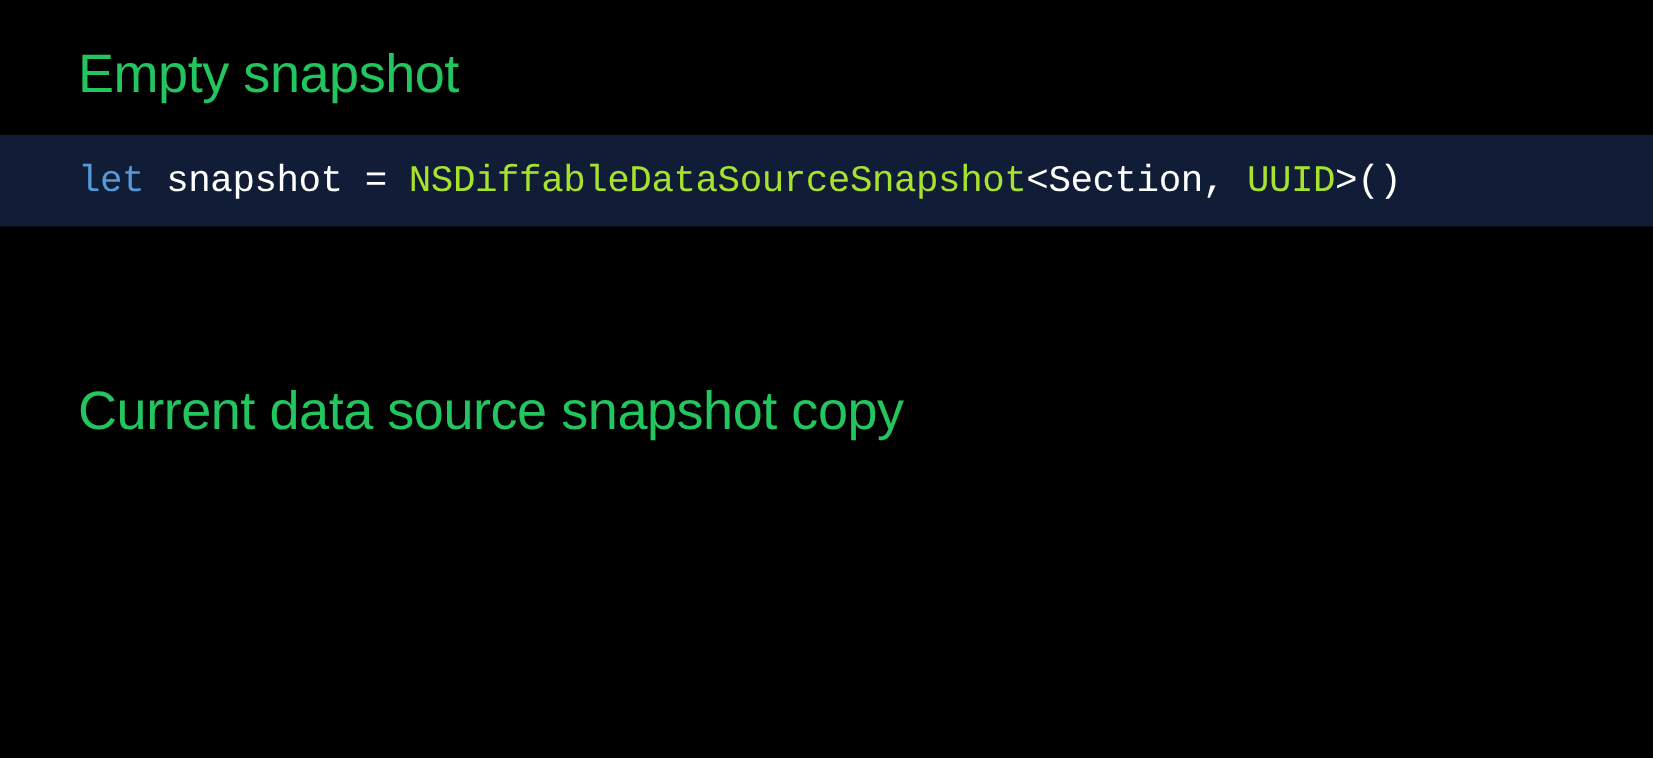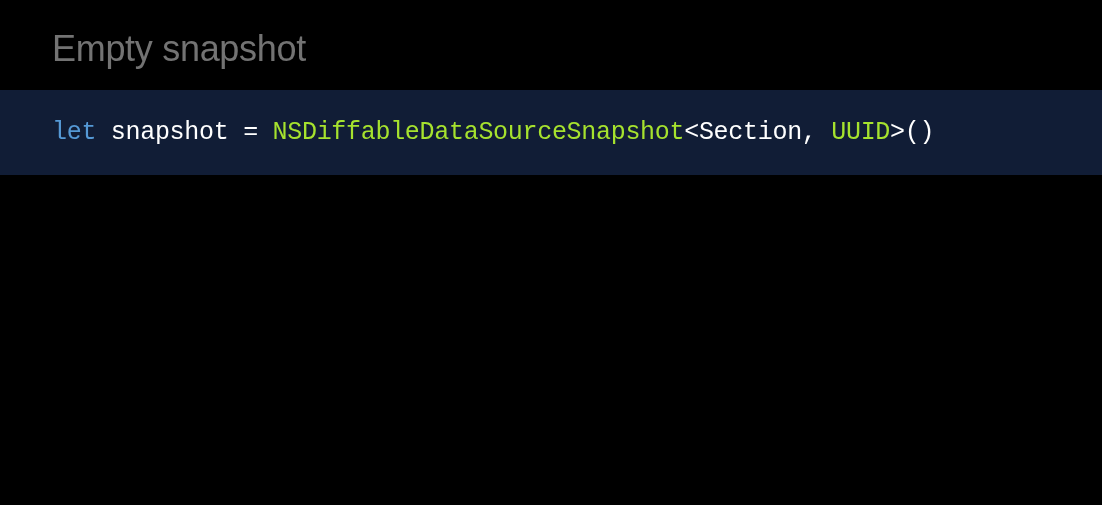--- a/index.html
+++ b/index.html
@@ -14,28 +14,28 @@
       font-family: -apple-system, BlinkMacSystemFont, "Segoe UI", "Helvetica Neue", Arial, sans-serif;
       color: #ffffff;
       overflow: hidden;
     }
     .container {
       padding-top: 28px;
     }
     .heading {
       font-size: 36px;
       font-weight: 500;
-      color: #737373;
+      color: #22c55e;
       padding-left: 52px;
       margin-bottom: 20px;
       letter-spacing: -0.3px;
     }
     .code-block {
       background: #111d36;
-      padding: 28px 52px;
+      padding: 16px 52px;
       font-family: "SF Mono", "Monaco", "Menlo", "Consolas", "Courier New", monospace;
       font-size: 25px;
       font-weight: 500;
       letter-spacing: -0.3px;
       white-space: pre;
     }
     .spacer {
       height: 102px;
     }
     .tk-keyword {
@@ -78,15 +78,16 @@
 <div class="container">
 
   <div>
     <h2 class="heading">Empty snapshot</h2>
     <div class="code-block"><span class="tk-keyword">let</span><span> </span><span class="tk-identifier">snapshot</span><span> </span><span class="tk-operator">=</span><span> </span><span class="tk-typename">NSDiffableDataSourceSnapshot</span><span class="tk-angle">&lt;</span><span class="tk-generic">Section</span><span class="tk-comma">,</span><span> </span><span class="tk-generic-green">UUID</span><span class="tk-angle">&gt;</span><span class="tk-paren">(</span><span class="tk-paren">)</span></div>
   </div>
 
   <div class="spacer"></div>
 
   <div>
+    <h2 class="heading">Current data source snapshot copy</h2>
   </div>
 
 </div>
 
 </body></html>

